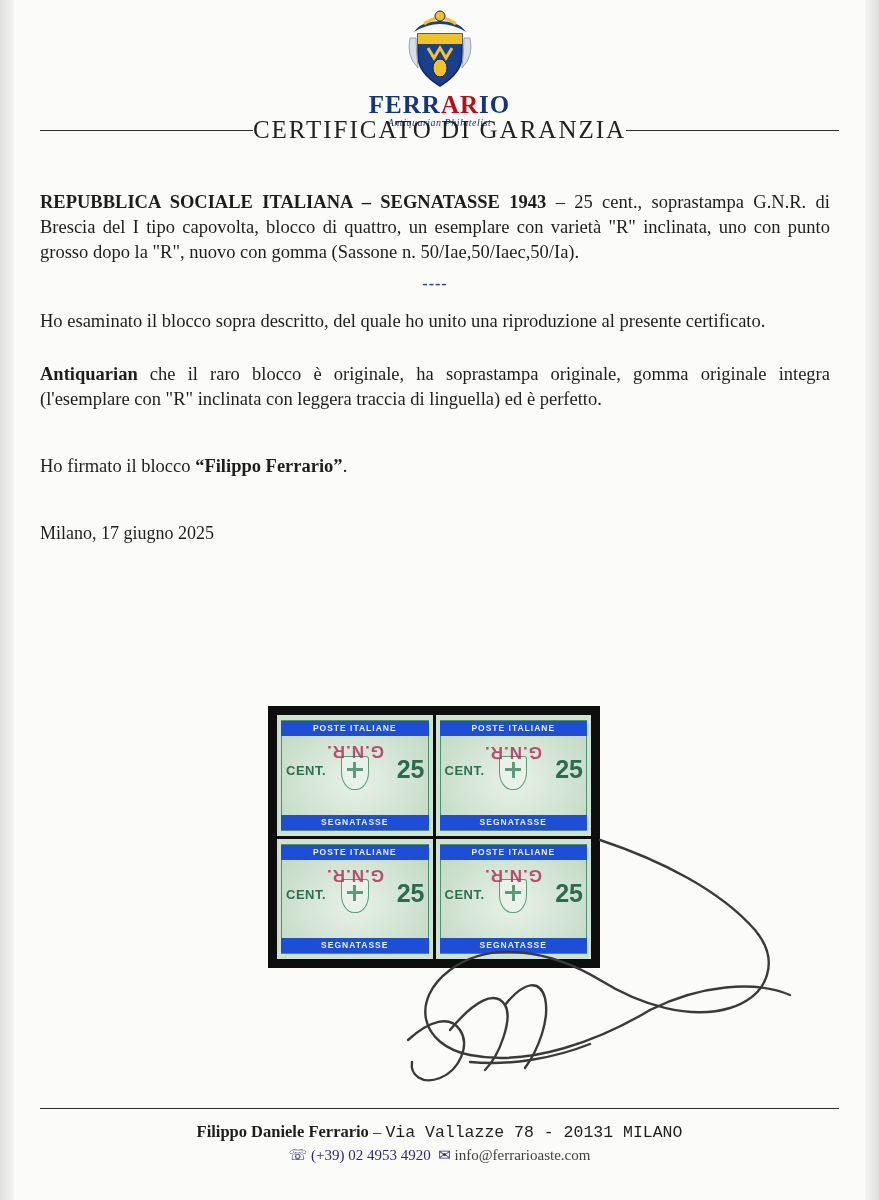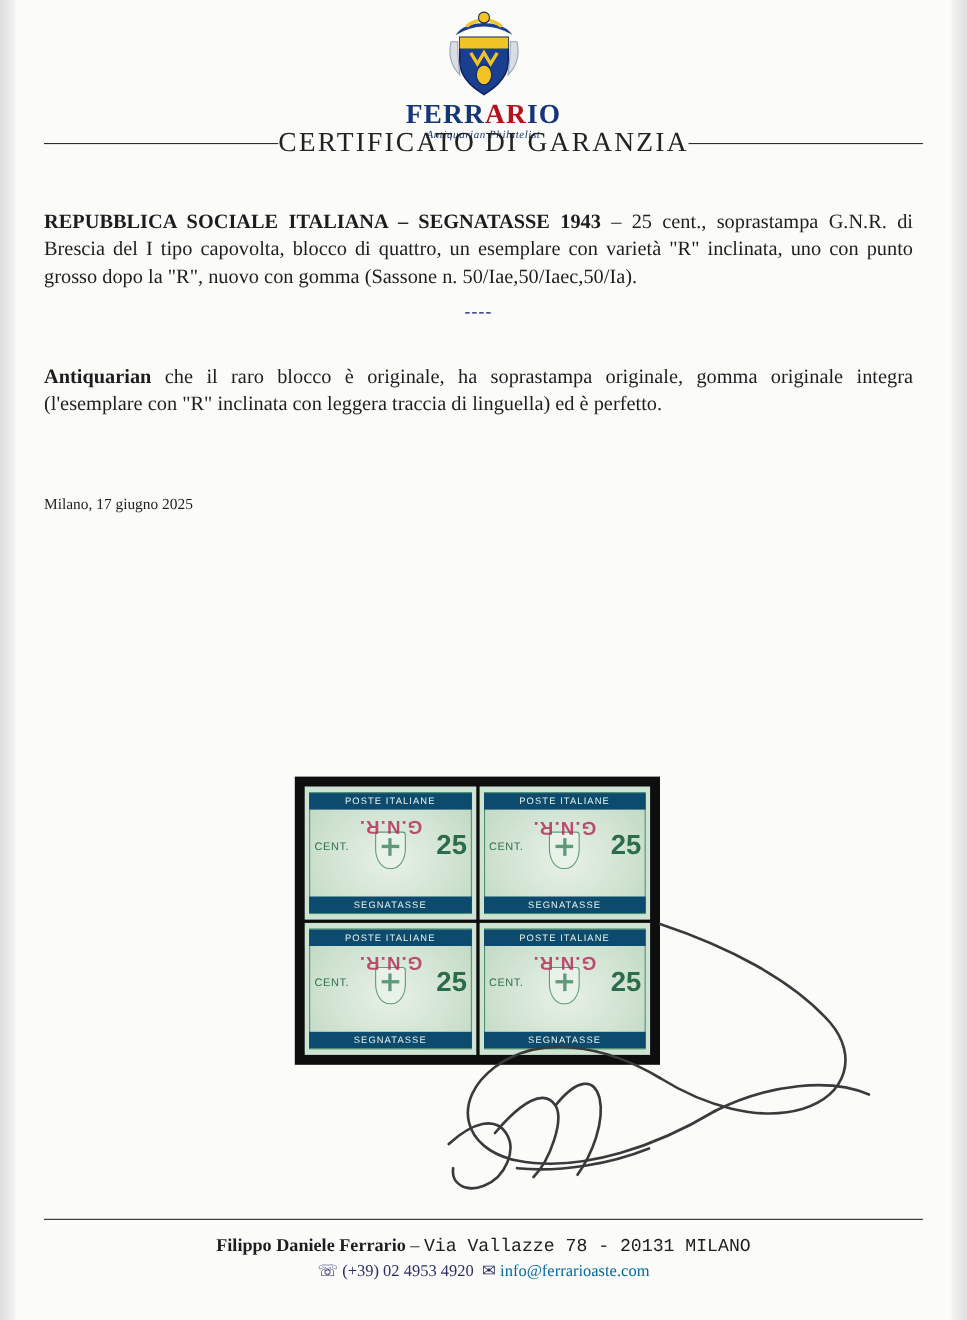--- a/index.html
+++ b/index.html
@@ -102,21 +102,21 @@
   .spacer-sm { height: 14px; }
   .divider-dashes {
     text-align: center;
     color: #2f3f8f;
     font-size: 16px;
     letter-spacing: 1px;
     margin: 10px 0 16px 0;
     font-weight: bold;
   }
   .block-gap { height: 22px; }
-  .date-line { font-size: 14px; margin-top: 24px; }
+  .date-line { font-size: 18px; margin-top: 42px; }
 
   
   .stamp-area {
     position: absolute;
     top: 706px;
     left: 268px;
     width: 332px;
     height: 262px;
   }
   .stamp-frame {
@@ -146,39 +146,39 @@
     inset: 5px 4px 5px 4px;
     border: 1px solid #4f8f6f;
     background:
       radial-gradient(ellipse at 50% 55%, #e7f1e6 0%, #cfe2d0 60%, #bcd7bf 100%);
   }
   .band-top, .band-bottom {
     position: absolute;
     left: 4px;
     right: 4px;
     height: 15px;
-    background: #0c4a6e;
+    background: #1d4ed8;
     color: #e9f3ea;
     font-family: "Liberation Sans", sans-serif;
     font-size: 8.5px;
     letter-spacing: 1px;
     text-align: center;
     line-height: 15px;
-    font-weight: normal;
+    font-weight: bold;
   }
   .band-top { top: 6px; }
   .band-bottom { bottom: 6px; }
   .cent-label {
     position: absolute;
     left: 9px;
     top: 46%;
     transform: translateY(-50%);
     font-family: "Liberation Sans", sans-serif;
-    font-size: 10px;
-    font-weight: normal;
+    font-size: 13px;
+    font-weight: bold;
     color: #2e6f4e;
     letter-spacing: .5px;
   }
   .value-num {
     position: absolute;
     right: 8px;
     top: 45%;
     transform: translateY(-50%);
     font-family: "Liberation Sans", sans-serif;
     font-size: 25px;
@@ -261,21 +261,21 @@
   }
   .footer-line1 { font-size: 16.5px; }
   .footer-line1 b { font-weight: bold; }
   .footer-line1 .addr { font-family: Liberation Mono, monospace; }
   .footer-line2 {
     font-size: 15px;
     margin-top: 4px;
     color: #2b2b6b;
   }
   .footer-line2 .ico { color: #2b2b6b; }
-  .footer-line2 .mail { color: #0369a1; }
+  .footer-line2 .mail { color: #404040; }
 </style>
 </head>
 <body>
 
 <div class="page">
   <div class="edge-left"></div>
   <div class="edge-right"></div>
 
   <div class="logo-wrap">
     <div class="crest">
@@ -299,28 +299,30 @@
     <div class="rule"></div>
     <div class="cert-title">CERTIFICATO DI GARANZIA</div>
     <div class="rule"></div>
   </div>
 
   <div class="body">
     <p class="para"><b>REPUBBLICA SOCIALE ITALIANA – SEGNATASSE 1943</b><span> – 25 cent., soprastampa G.N.R. di Brescia del I tipo capovolta, blocco di quattro, un esemplare con varietà "R" inclinata, uno con punto grosso dopo la "R", nuovo con gomma (Sassone n. 50/Iae,50/Iaec,50/Ia).</span></p>
 
     <div class="divider-dashes">----</div>
 
+    <p class="para">Ho esaminato il blocco sopra descritto, del quale ho unito una riproduzione al presente certificato.</p>
 
     <div class="block-gap"></div>
 
     <p class="para"><b>Antiquarian</b><span> che il raro blocco è originale, ha soprastampa originale, gomma originale integra (l'esemplare con "R" inclinata con leggera traccia di linguella) ed è perfetto.</span></p>
 
     <div class="block-gap"></div>
     <div class="spacer-sm"></div>
 
+    <p class="para"><span>Ho firmato il blocco </span><b>“Filippo Ferrario”</b><span>.</span></p>
 
     <p class="para date-line">Milano, 17 giugno 2025</p>
   </div>
 
   <div class="stamp-area">
     <div class="stamp-frame">
       <div class="stamp-grid">
 
         <div class="stamp s1">
           <div class="inner"></div>

